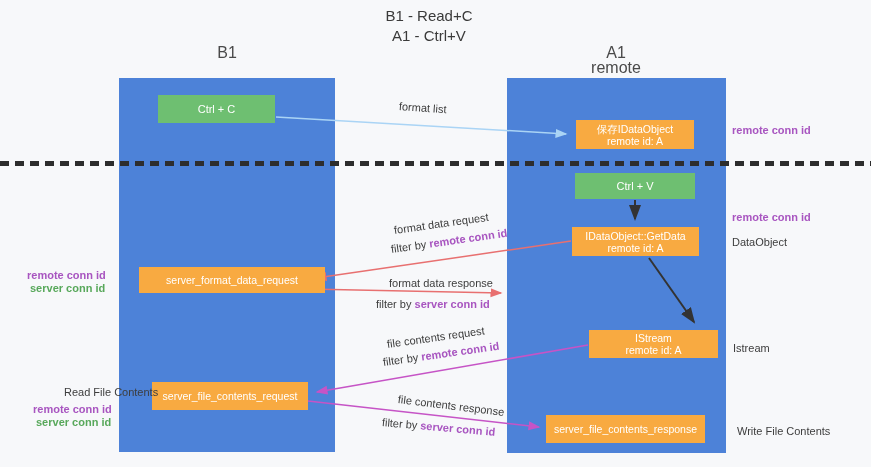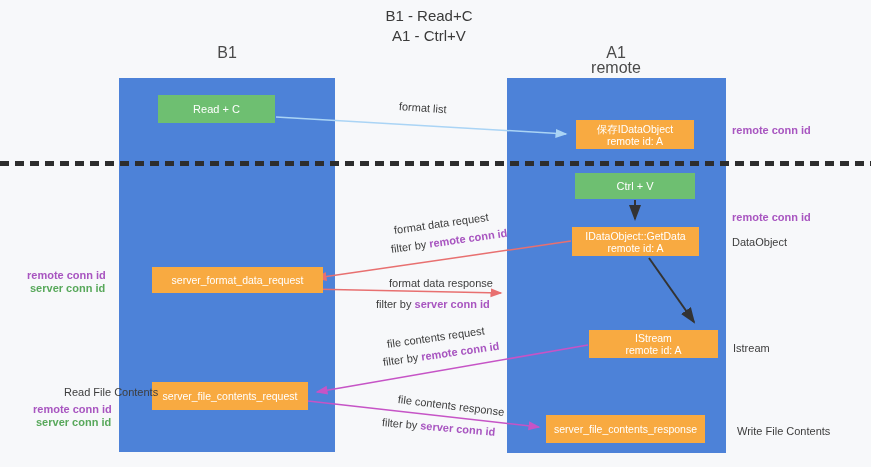--- a/index.html
+++ b/index.html
@@ -27,21 +27,21 @@
     align-items:center; justify-content:center;
     color:#ffffff; text-align:center; white-space:nowrap;
   }
   .green  { background:#6ebf71; font-size:11px; }
   .orange { background:#f8aa41; font-size:10.5px; line-height:12px; }
 
   .n-ctrl-c    { left:158px; top:95px;  width:117px; height:28px; }
   .n-save-obj  { left:576px; top:120px; width:118px; height:29px; }
   .n-ctrl-v    { left:575px; top:173px; width:120px; height:26px; }
   .n-getdata   { left:572px; top:227px; width:127px; height:29px; }
-  .n-fmt-req   { left:152px; top:267px; width:171px; height:26px;align-items:center; }
+  .n-fmt-req   { left:139px; top:267px; width:186px; height:26px;align-items:center; }
   .n-fmt-resp  { left:508px; top:281px; width:158px; height:25px; }
   .n-istream   { left:589px; top:330px; width:129px; height:28px; }
   .n-file-req  { left:152px; top:382px; width:156px; height:28px; }
   .n-file-resp { left:546px; top:415px; width:159px; height:28px; }
 
   .divider {
     position:absolute; left:0; top:161px; width:871px; height:5px;
     background:repeating-linear-gradient(90deg,#2d2d2d 0 9px,transparent 9px 15px);
   }
 
@@ -102,21 +102,21 @@
     <path d="M276,117 L566,134" stroke="#aad4f5" stroke-width="1.5" fill="none" marker-end="url(#mk-blue)"></path>
     <path d="M635,200 L635,219" stroke="#333333" stroke-width="2" fill="none" marker-end="url(#mk-black)"></path>
     <path d="M649,258 L694,322" stroke="#333333" stroke-width="2" fill="none" marker-end="url(#mk-black)"></path>
     <path d="M571,241 L316,278" stroke="#e87070" stroke-width="1.5" fill="none" marker-end="url(#mk-salmon)"></path>
     <path d="M308,289 L501,293" stroke="#e87070" stroke-width="1.5" fill="none" marker-end="url(#mk-salmon)"></path>
     <path d="M588,345 L317,392" stroke="#c654c6" stroke-width="1.5" fill="none" marker-end="url(#mk-magenta)"></path>
     <path d="M308,401 L539,427" stroke="#c654c6" stroke-width="1.5" fill="none" marker-end="url(#mk-magenta)"></path>
   </svg>
 
   <div class="node green n-ctrl-c">
-    <span>Read + C</span>
+    <span>Ctrl + C</span>
   </div>
   <div class="node orange n-save-obj">
     <div>保存IDataObject</div>
     <div>remote id: A</div>
   </div>
   <div class="node green n-ctrl-v">
     <span>Ctrl + V</span>
   </div>
   <div class="node orange n-getdata">
     <div>IDataObject::GetData</div>

